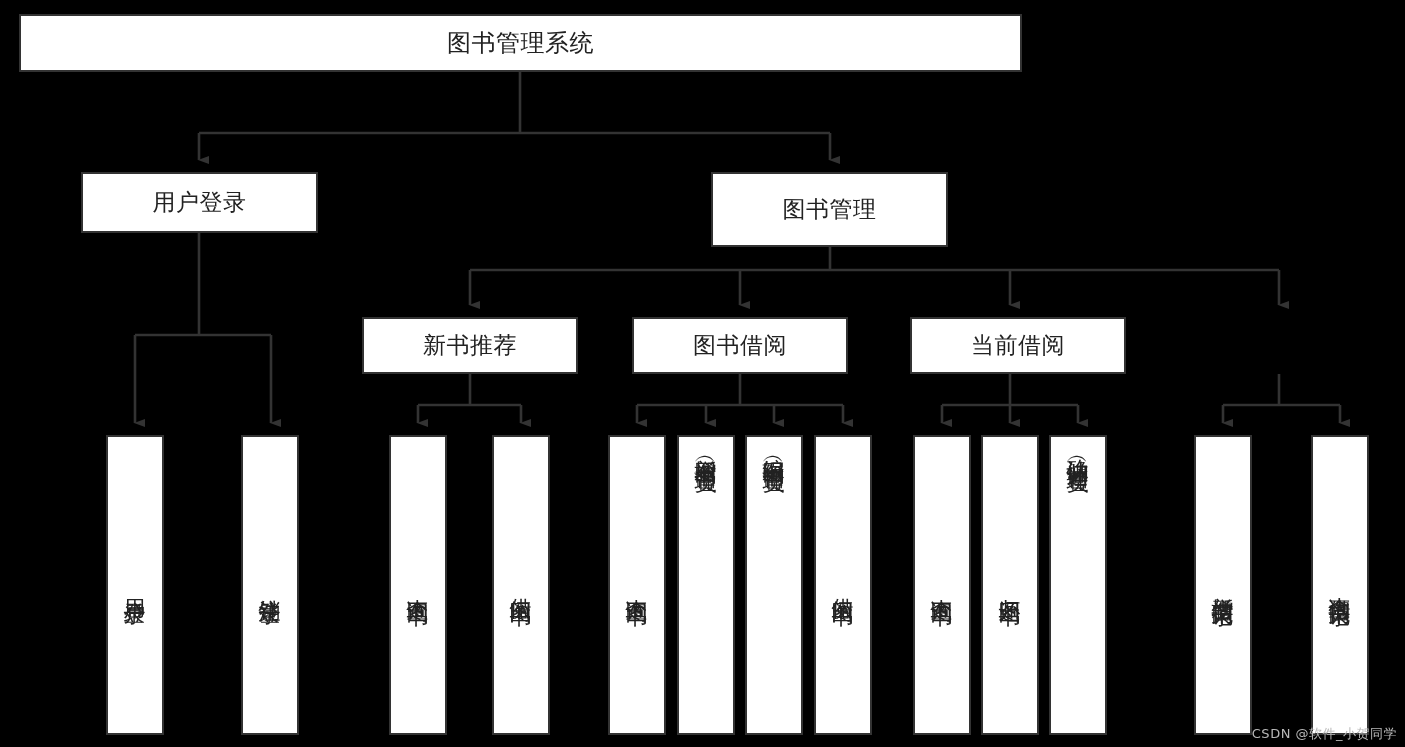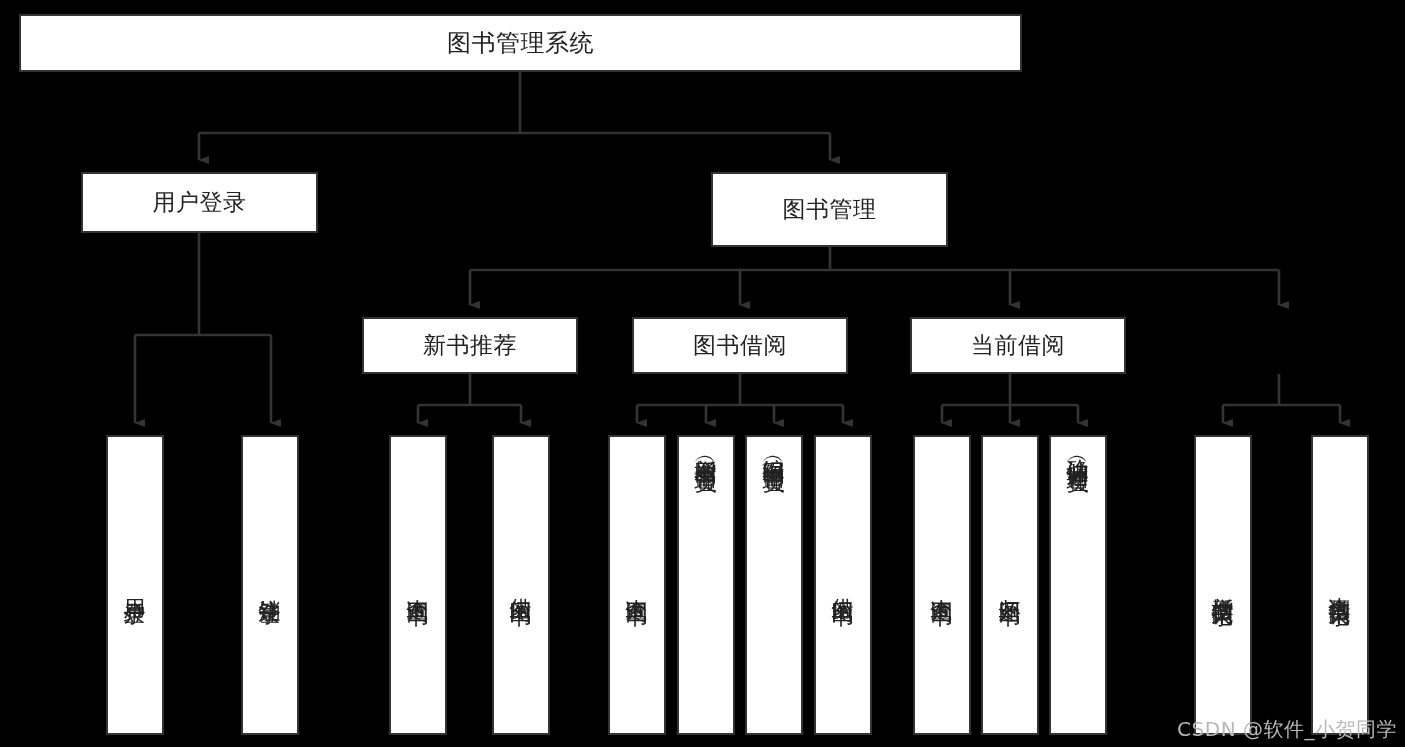--- a/index.html
+++ b/index.html
@@ -71,21 +71,21 @@
   }
   .node.vert.pad-mid {
     align-items: center;
     padding-top: 0;
   }
   
   #watermark {
     position: absolute;
     right: 8px;
     bottom: 4px;
-    font-size: 20px;
+    font-size: 13px;
     color: #b8b8b8;
     white-space: nowrap;
     z-index: 5;
     letter-spacing: 0.5px;
   }
 </style>
 </head>
 <body>
 
 <div id="canvas">

